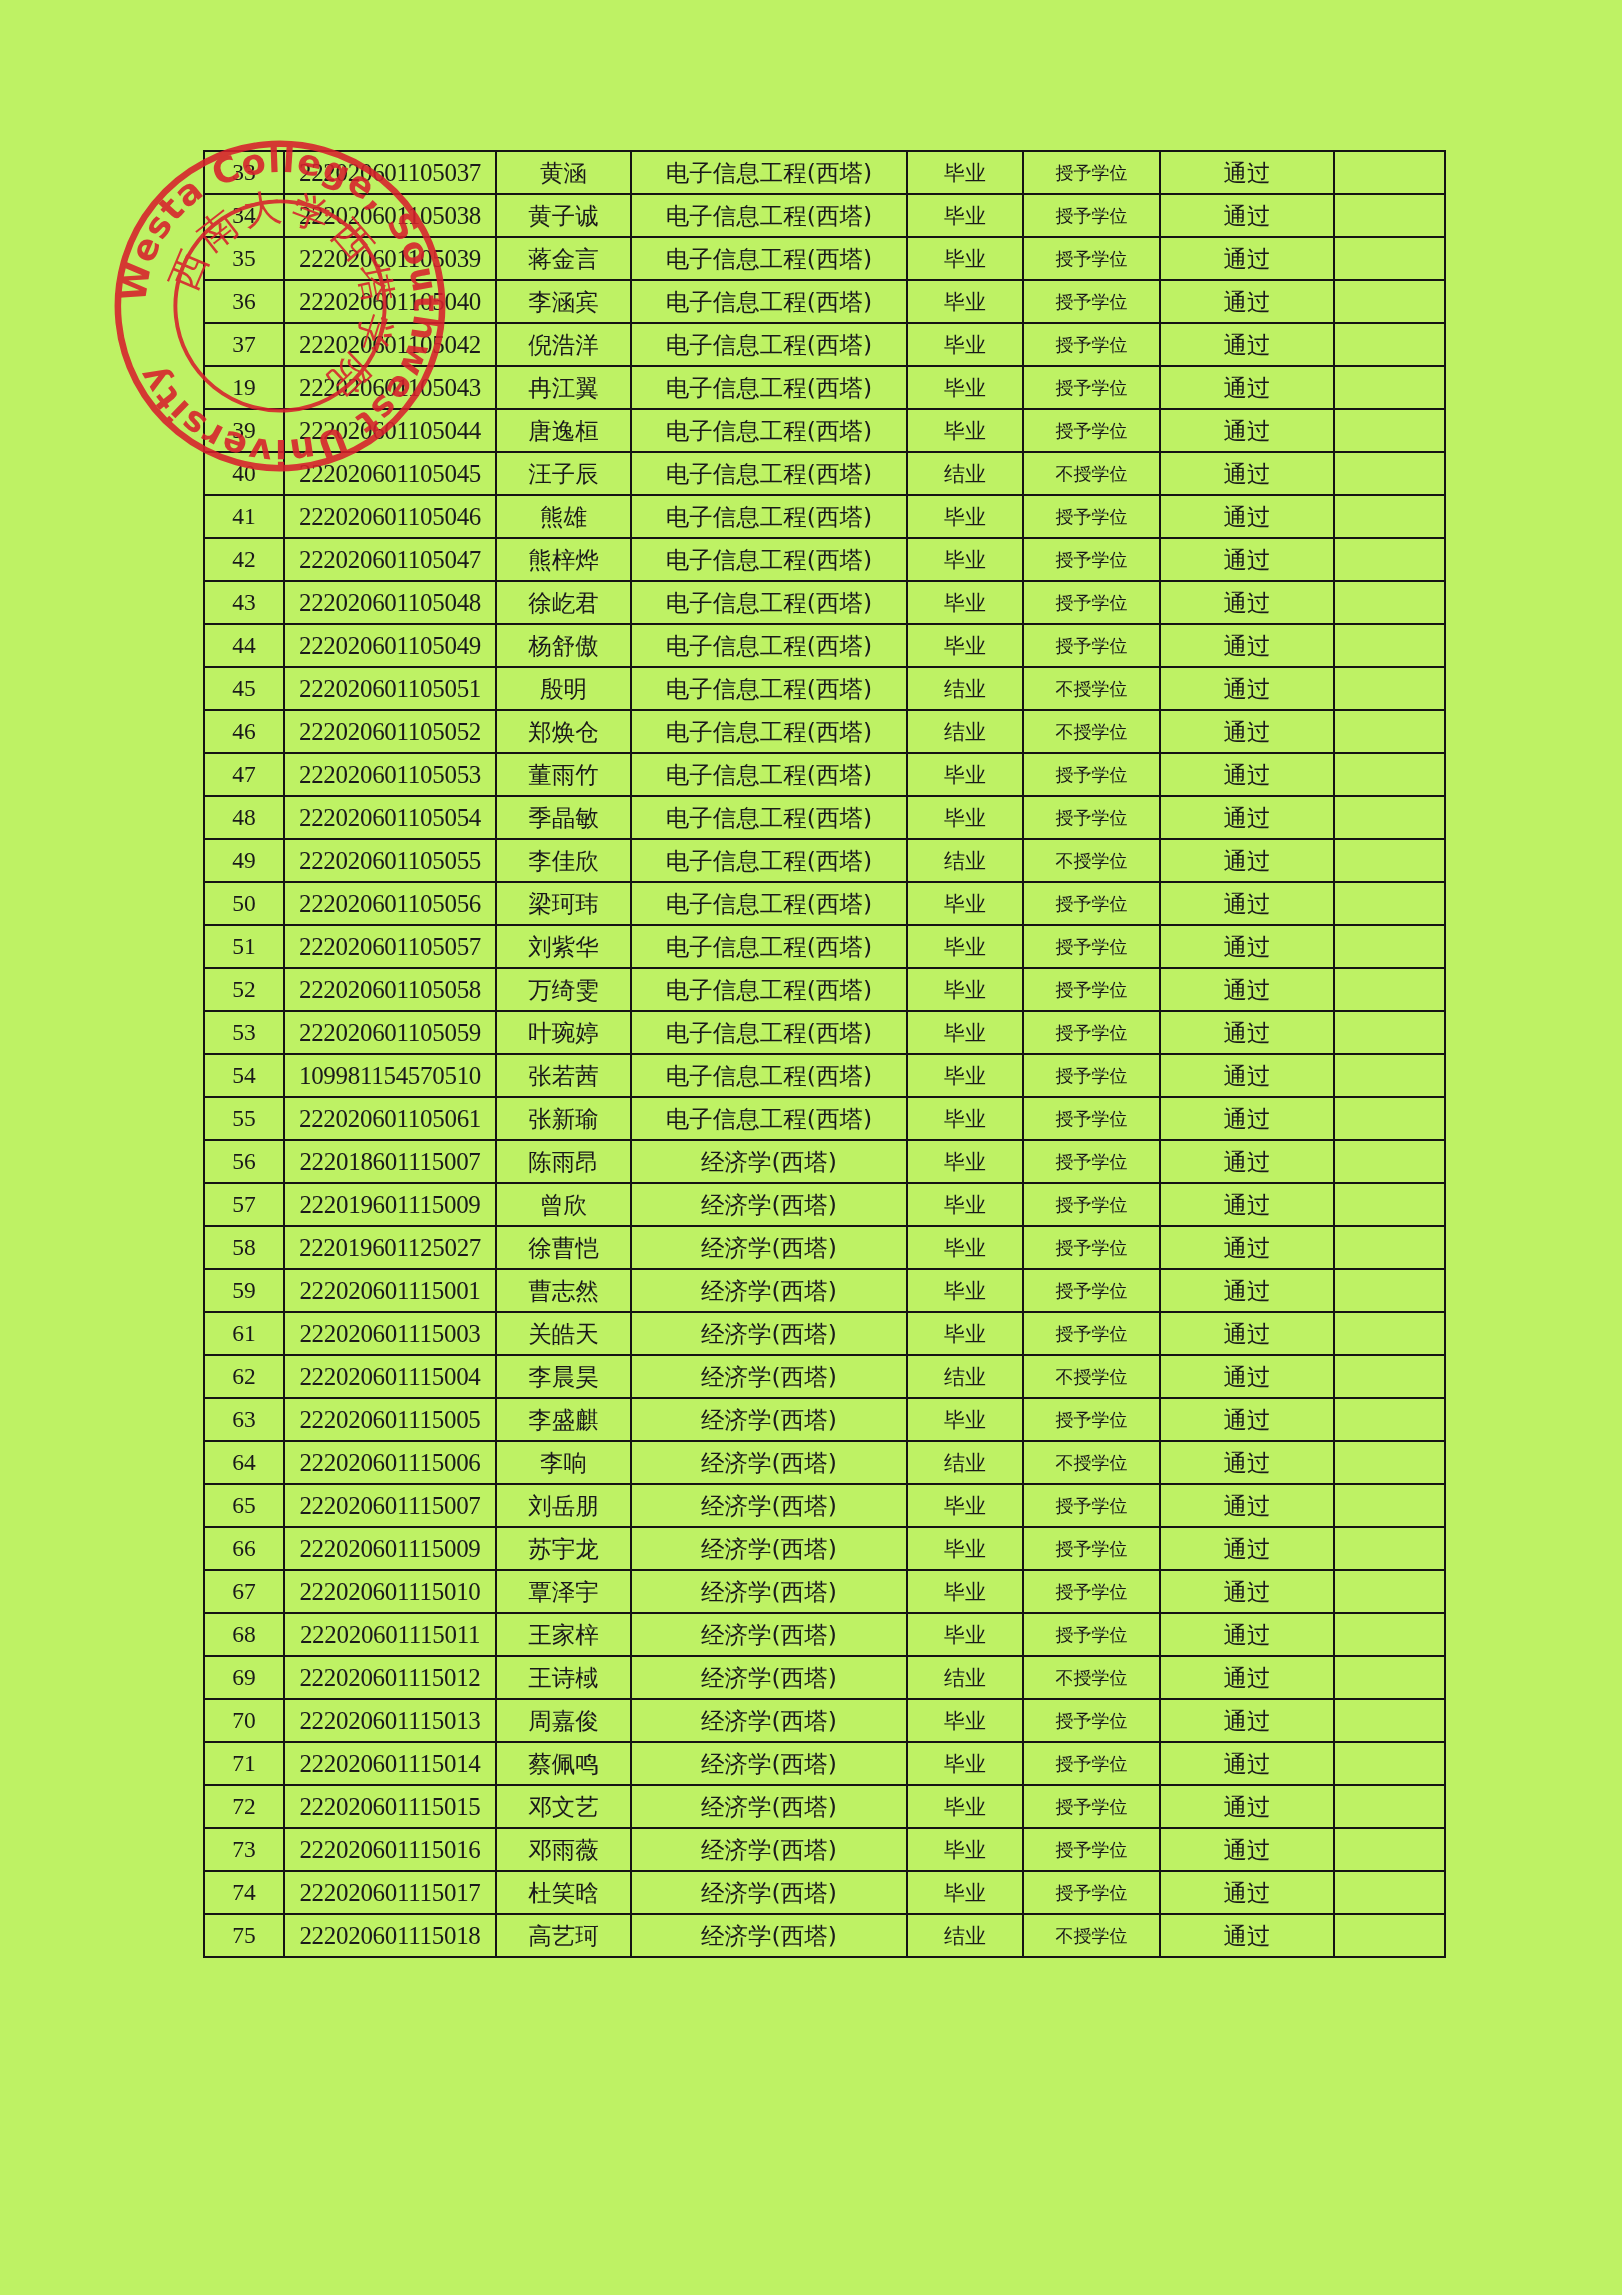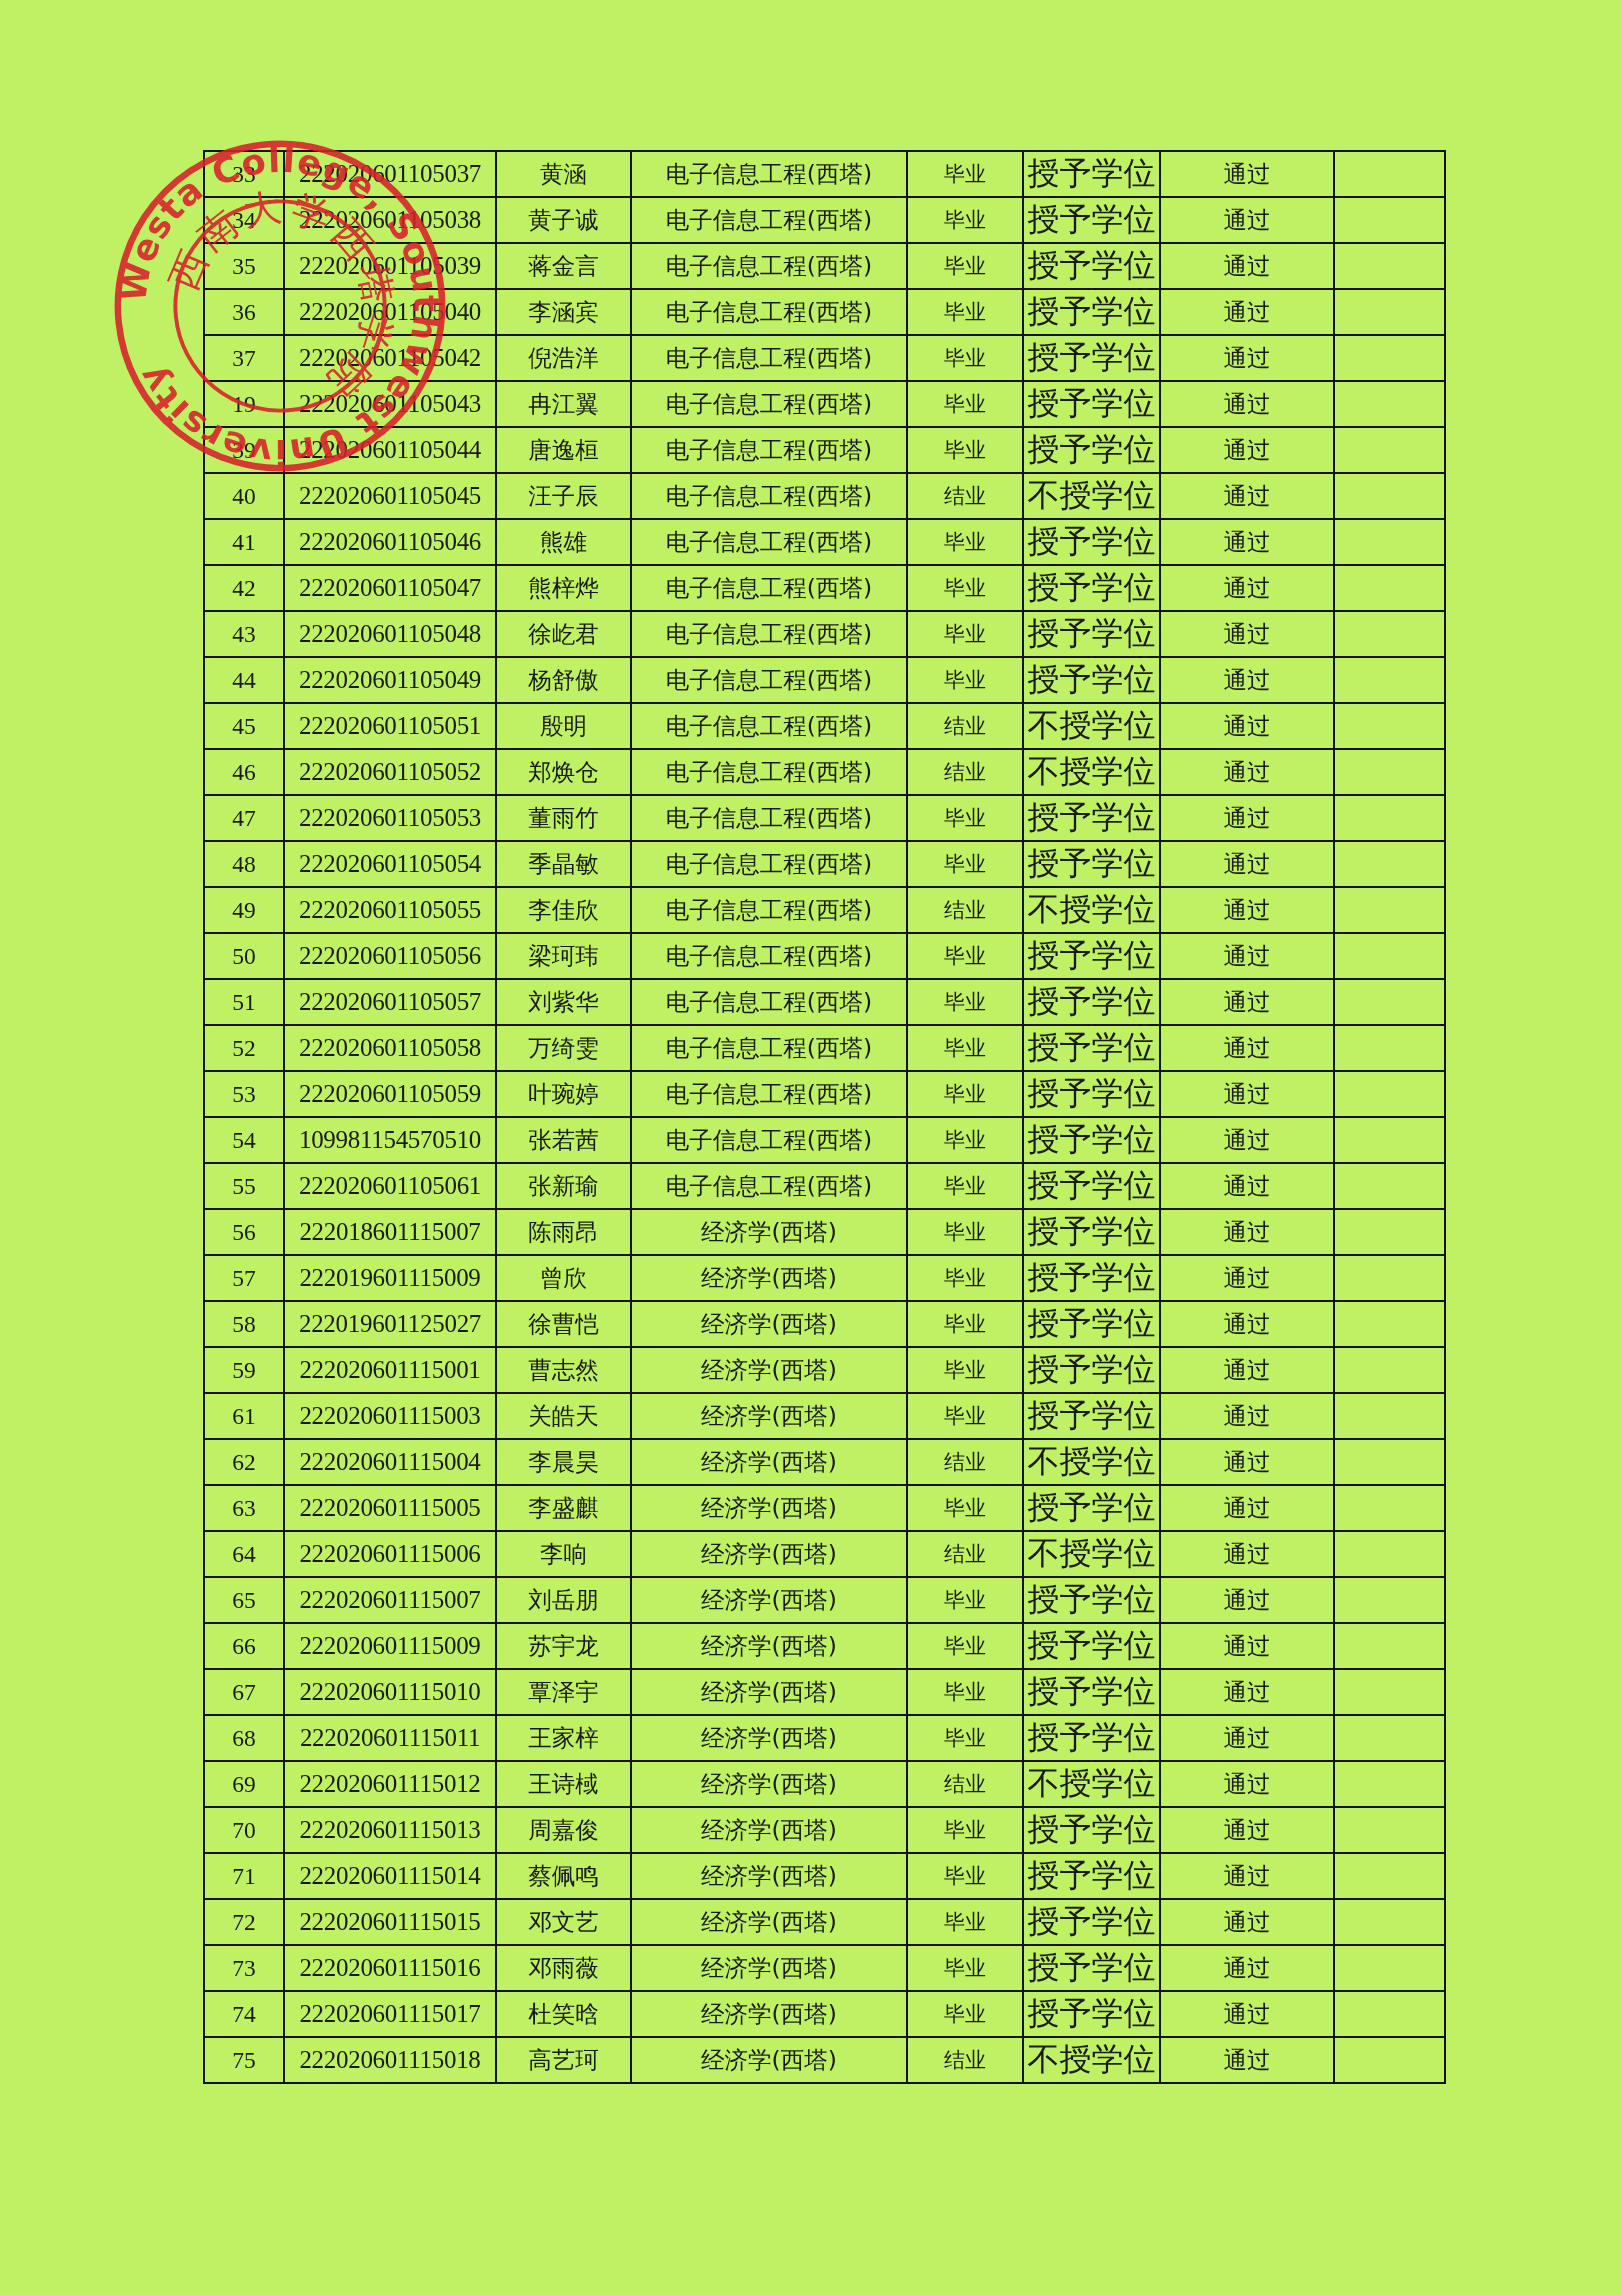--- a/index.html
+++ b/index.html
@@ -36,21 +36,21 @@
     text-align: center;
     vertical-align: middle;
     white-space: nowrap;
     overflow: hidden;
   }
   td.c-no { font-family: "Liberation Serif", "DejaVu Serif", serif; font-size: 23.5px; }
   td.c-id { font-family: "Liberation Serif", "DejaVu Serif", serif; font-size: 25px; letter-spacing: -0.3px; }
   td.c-name { font-family: "DejaVu Sans", sans-serif; font-size: 23.5px; margin-top: 8px; }
   td.c-major { font-family: "DejaVu Sans", sans-serif; font-size: 23.5px; }
   td.c-grad { font-family: Liberation Sans, sans-serif; font-size: 21px; }
-  td.c-degree { font-family: "DejaVu Sans", sans-serif; font-size: 32px; }
+  td.c-degree { font-family: "DejaVu Sans", sans-serif; font-size: 18px; }
   td.c-result { font-family: Liberation Mono, monospace; font-size: 23.5px; }
   td.c-remark { }
 
   .seal {
     position: absolute;
     left: 110px;
     top: 136px;
     width: 340px;
     height: 340px;
     pointer-events: none;

